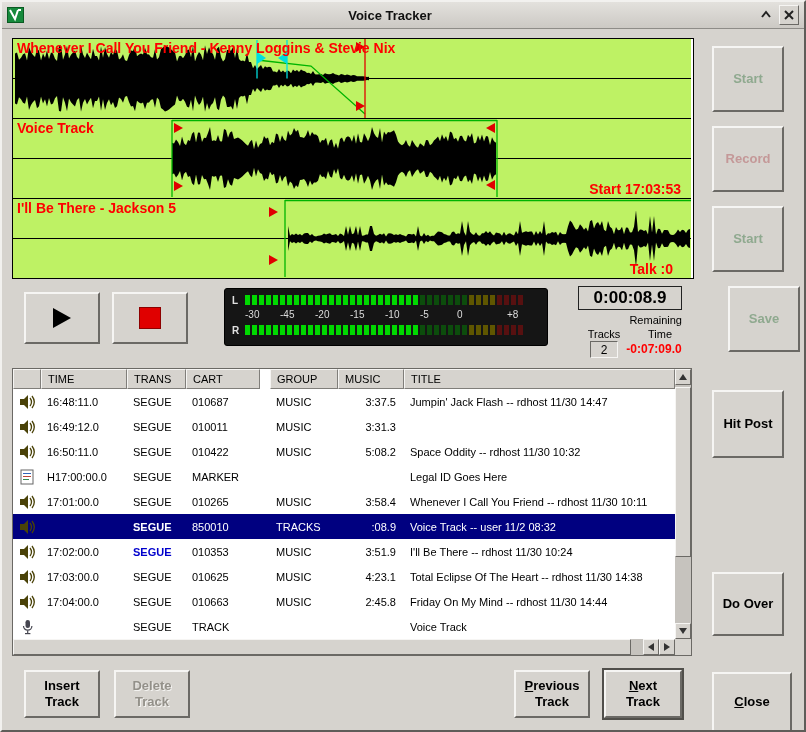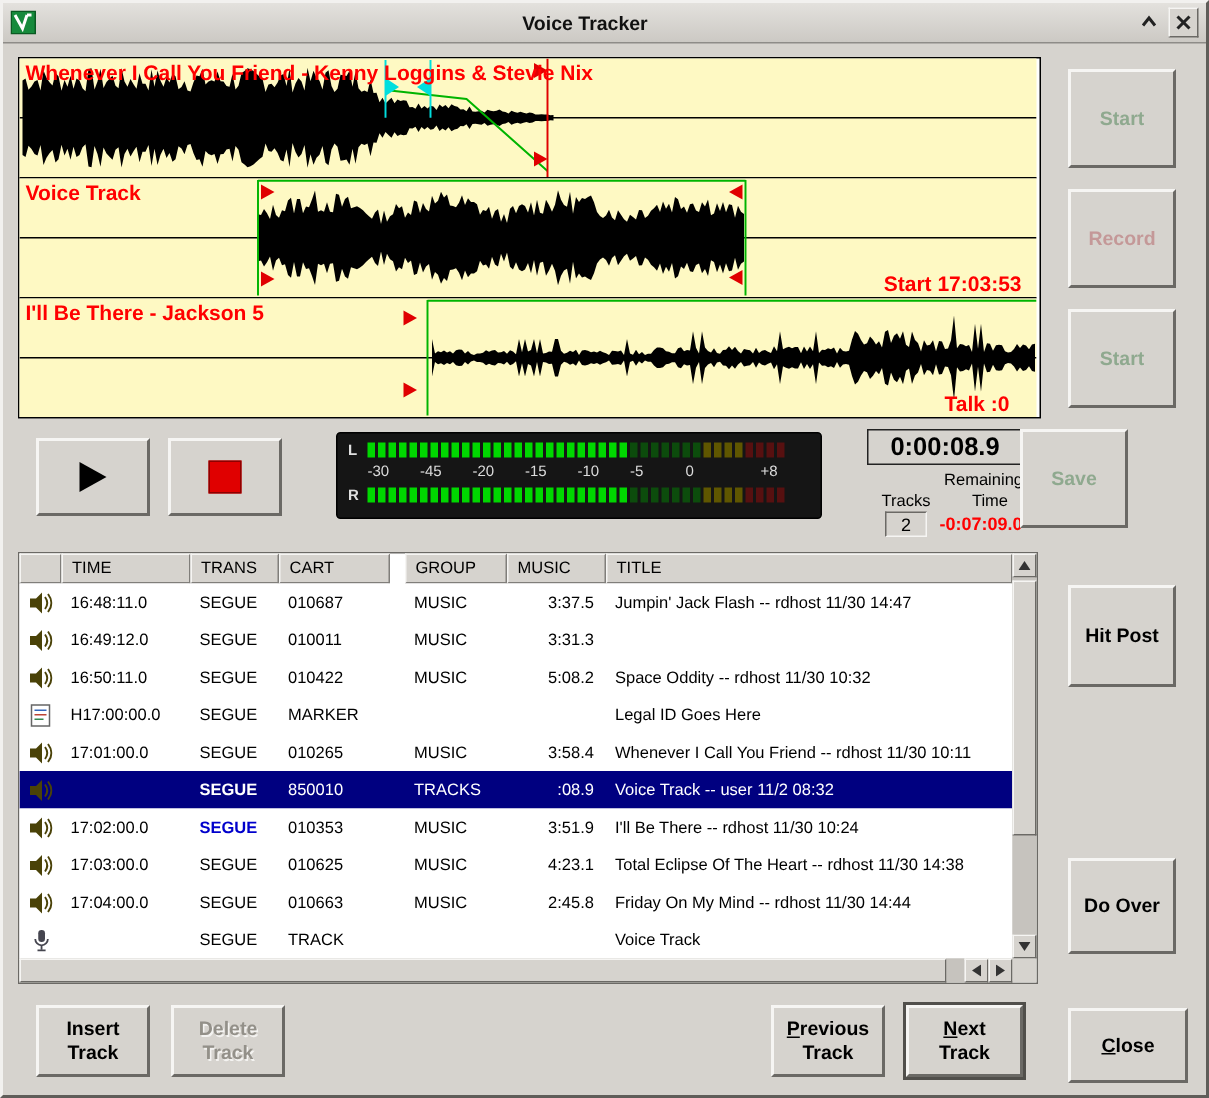--- a/index.html
+++ b/index.html
@@ -11,21 +11,21 @@
   }
   
   .titlebar{position:absolute;left:0;top:0;right:0;height:26px;display:flex;align-items:center;
     padding:0 5px;background:linear-gradient(#e3e1dd,#ccc9c4);border-bottom:1px solid #8e8c88;}
   .title{flex:1;text-align:center;font-weight:bold;font-size:13px;color:#101010;}
   .appicon{width:20px;height:18px;display:flex;align-items:center;}
   .tbtn{width:18px;height:18px;display:flex;align-items:center;justify-content:center;margin-left:4px;}
   .tbtn.closebox{background:var(--bg);border:1px solid;border-color:#f6f5f3 #6b6965 #6b6965 #f6f5f3;}
   
   .wavepanel{position:absolute;left:10px;top:36px;width:680px;height:239px;border:1px solid #000;background:#fff;box-sizing:content-box;}
-  .track{position:relative;width:678px;height:79px;background:#fef9c3;}
+  .track{position:relative;width:678px;height:79px;background:#bef264;}
   .track.b{border-bottom:1px solid #000;}
   .track svg{position:absolute;left:0;top:0;}
   .tracktitle{position:absolute;left:4px;top:1px;font-weight:bold;font-size:14px;color:var(--red,#f00);white-space:nowrap;}
   .trackannot{position:absolute;right:10px;bottom:1px;font-weight:bold;font-size:14px;color:var(--red,#f00);}
   
   button{font-family:inherit;}
   .btn{position:absolute;box-sizing:border-box;background:var(--bg);
     border:2px solid;border-color:#f6f5f3 #6b6965 #6b6965 #f6f5f3;
     font-weight:bold;font-size:13px;color:#000;display:flex;flex-direction:column;
     align-items:center;justify-content:center;line-height:1.2;padding:0;cursor:default;}
@@ -466,21 +466,21 @@
 
   <button class="btn disabled" style="left:710px;top:44px;width:72px;height:66px" data-name="start-1-button">
       <span>Start</span>
     </button>
   <button class="btn disabled" style="left:710px;top:124px;width:72px;height:66px" data-name="record-button">
       <span>Record</span>
     </button>
   <button class="btn disabled" style="left:710px;top:204px;width:72px;height:66px" data-name="start-2-button">
       <span>Start</span>
     </button>
-  <button class="btn disabled" style="left:678px;top:284px;width:72px;height:66px" data-name="save-button">
+  <button class="btn disabled" style="left:726px;top:284px;width:72px;height:66px" data-name="save-button">
       <span>Save</span>
     </button>
   <button class="btn" style="left:710px;top:570px;width:72px;height:64px" data-name="do-over-button">
       <span>Do Over</span>
     </button>
   <button class="btn" style="left:710px;top:388px;width:72px;height:68px" data-name="hit-post-button">
       <span>Hit Post</span>
     </button>
 
   <button class="btn" style="left:22px;top:668px;width:76px;height:48px" data-name="insert-track-button">
@@ -492,17 +492,17 @@
       <span>Track</span>
   </button>
   <button class="btn" style="left:512px;top:668px;width:76px;height:48px" data-name="previous-track-button">
     <span class="accel">Previous</span>
       <span>Track</span>
   </button>
   <button class="btn" style="left:602px;top:668px;width:78px;height:48px" data-name="next-track-button">
     <span class="accel">Next</span>
       <span>Track</span>
   </button>
-  <button class="btn" style="left:710px;top:670px;width:80px;height:50px" data-name="close-button">
+  <button class="btn" style="left:710px;top:670px;width:80px;height:60px" data-name="close-button">
     <span class="accel">Close</span>
   </button>
 
 </div>
 
 </body></html>

